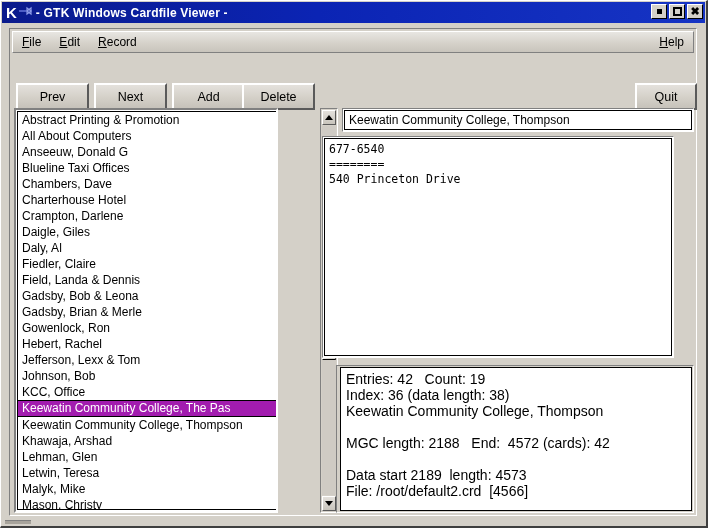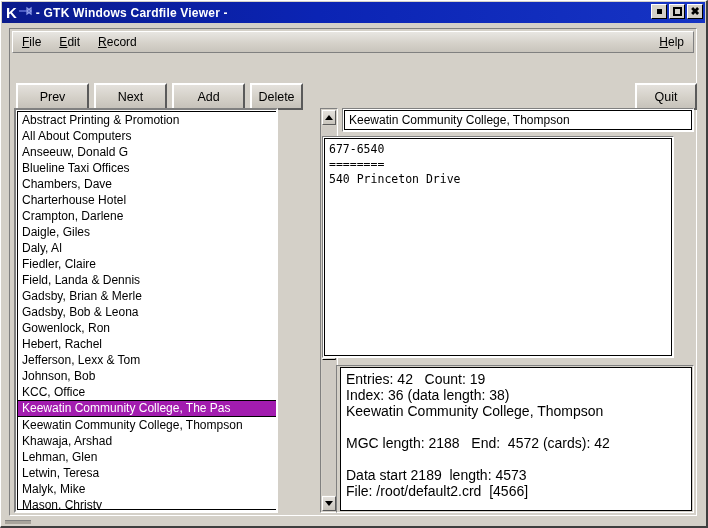--- a/index.html
+++ b/index.html
@@ -162,21 +162,21 @@
     align-items: center;
     justify-content: center;
     font-size: 12.5px;
     color: #000000;
     font-family: "Liberation Sans", sans-serif;
     margin-top: 23px;
   }
   #btn-prev  { left: 4px;   width: 73px; }
   #btn-next  { left: 82px;  width: 73px; }
   #btn-add   { left: 160px; width: 73px; }
-  #btn-del   { left: 238px; width: 53px; }
+  #btn-del   { left: 230px; width: 73px; }
   #btn-quit  { left: 623px; width: 62px; }
 
   
   #listpanel {
     position: absolute;
     left: 12px;
     top: 85px;
     width: 264px;
     height: 405px;
     box-sizing: border-box;
@@ -460,22 +460,22 @@
           <div class="list-row">All About Computers</div>
           <div class="list-row">Anseeuw, Donald G</div>
           <div class="list-row">Blueline Taxi Offices</div>
           <div class="list-row">Chambers, Dave</div>
           <div class="list-row">Charterhouse Hotel</div>
           <div class="list-row">Crampton, Darlene</div>
           <div class="list-row">Daigle, Giles</div>
           <div class="list-row">Daly, Al</div>
           <div class="list-row">Fiedler, Claire</div>
           <div class="list-row">Field, Landa &amp; Dennis</div>
+          <div class="list-row">Gadsby, Bob &amp; Leona</div>
           <div class="list-row">Gadsby, Brian &amp; Merle</div>
-          <div class="list-row">Gadsby, Bob &amp; Leona</div>
           <div class="list-row">Gowenlock, Ron</div>
           <div class="list-row">Hebert, Rachel</div>
           <div class="list-row">Jefferson, Lexx &amp; Tom</div>
           <div class="list-row">Johnson, Bob</div>
           <div class="list-row">KCC, Office</div>
           <div class="list-row selected">Keewatin Community College, The Pas</div>
           <div class="list-row">Keewatin Community College, Thompson</div>
           <div class="list-row">Khawaja, Arshad</div>
           <div class="list-row">Lehman, Glen</div>
           <div class="list-row">Letwin, Teresa</div>

